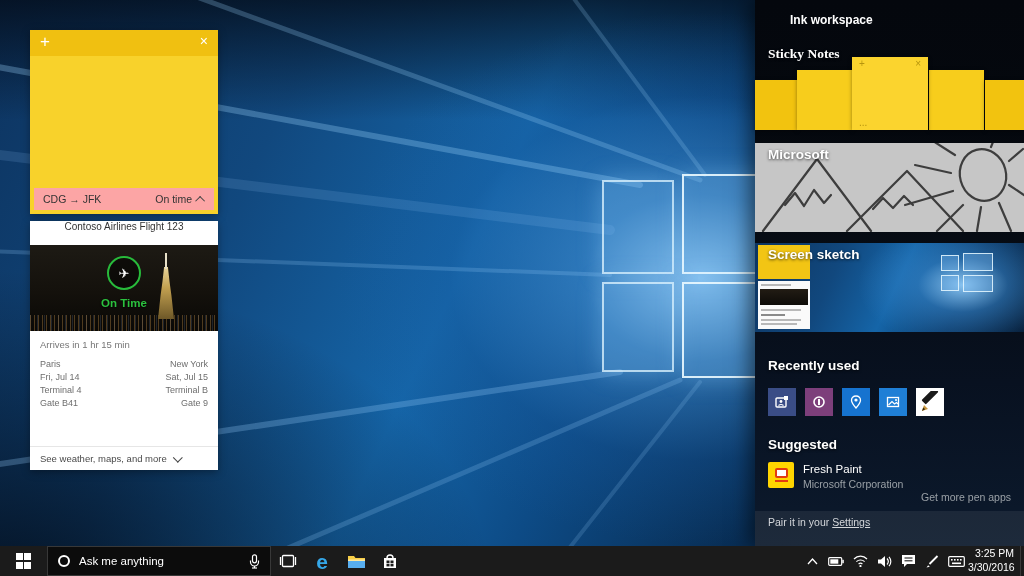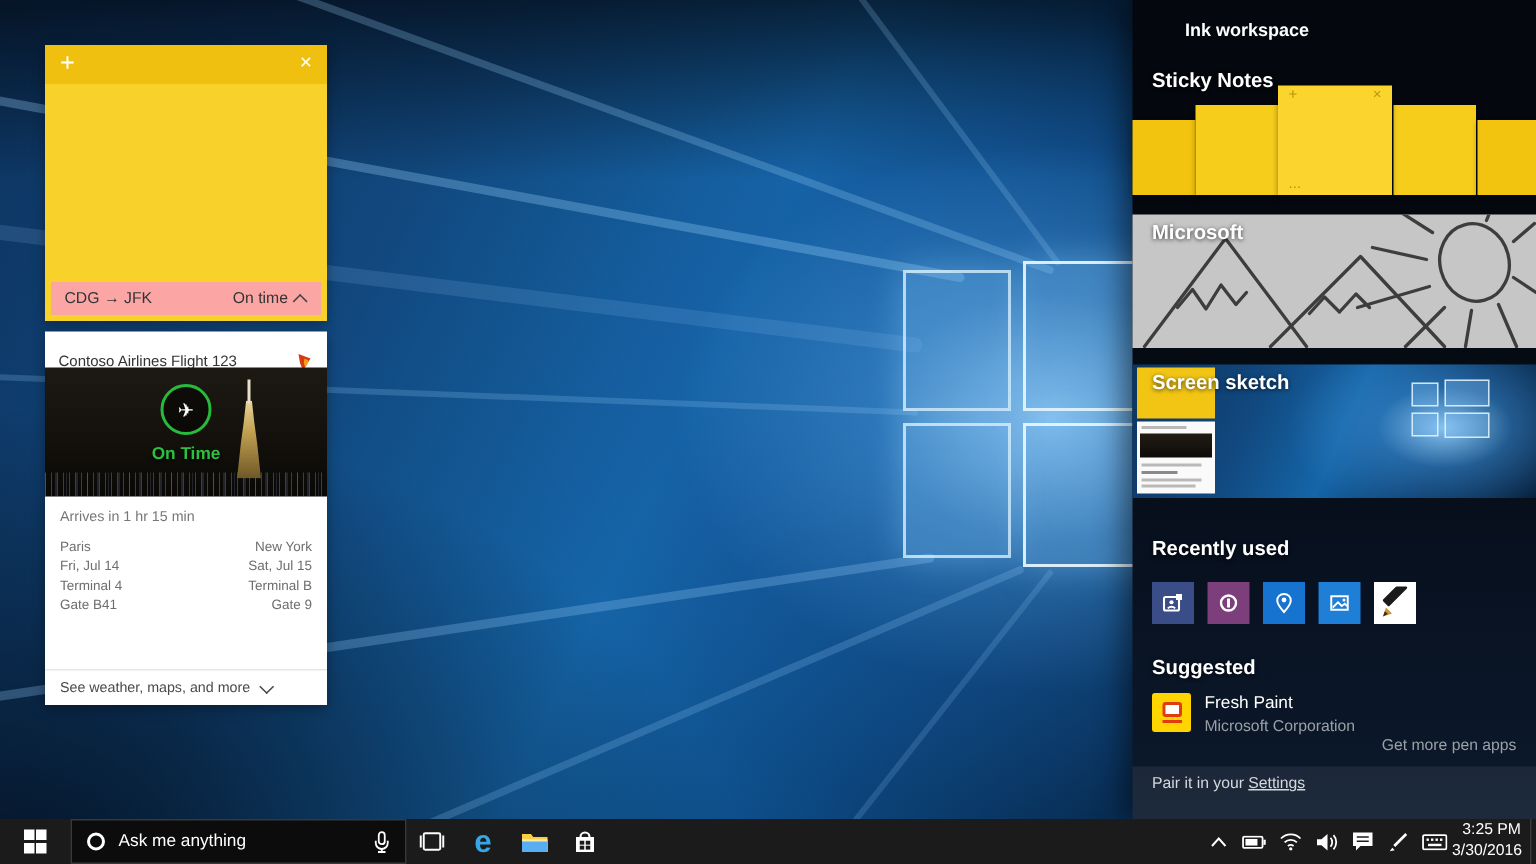--- a/index.html
+++ b/index.html
@@ -36,21 +36,21 @@
     display:flex; align-items:center; justify-content:space-between; padding:0 9px; }
   .note-route { font-size:10.5px; color:#333; }
   .note-status { font-size:10.5px; color:#333; display:flex; align-items:center; gap:6px; }
   .chev-up { width:7px; height:7px; border-left:1.5px solid #444; border-top:1.5px solid #444;
     transform:rotate(45deg) translateY(2px); }
 
   
   .card { position:absolute; left:30px; top:221px; width:188px; height:249px; background:#fff;
     box-shadow:0 2px 8px rgba(0,0,0,.35); font-size:10px; }
   .card-header { position:absolute; left:0; top:0; right:0; height:40px; display:flex;
-    align-items:center; justify-content:space-between; padding:0 9px; }
+    align-items:center; justify-content:space-between; padding:0 9px;flex-direction:column; }
   .card-title { font-size:10px; color:#333; }
   .card-img { position:absolute; left:0; top:24px; right:0; height:86px; overflow:hidden;
     background:linear-gradient(180deg,#1d1a14 0%, #14110c 55%, #090806 100%); }
   .city-lights { position:absolute; left:0; right:0; bottom:0; height:16px; opacity:.8;
     background:repeating-linear-gradient(90deg, rgba(255,186,92,.35) 0 1px, rgba(0,0,0,0) 1px 4px),
                repeating-linear-gradient(90deg, rgba(120,140,180,.25) 0 1px, rgba(0,0,0,0) 1px 7px); }
   .tower { position:absolute; right:44px; bottom:12px; width:16px; height:52px;
     background:linear-gradient(180deg,#e8d49a 0%, #c2a050 40%, #6e5828 100%);
     clip-path:polygon(38% 0, 62% 0, 72% 28%, 84% 55%, 100% 100%, 0 100%, 16% 55%, 28% 28%); }
   .spire { position:absolute; right:51px; bottom:62px; width:2px; height:16px; background:#e8e0c8; }
@@ -221,21 +221,21 @@
     </div>
     <div class="card-footer">
       <span>See weather, maps, and more</span>
       <span class="chev-down"></span>
     </div>
   </div>
 
   <div class="panel">
     <div class="panel-title">Ink workspace</div>
 
-    <div class="section-label" style="left:13px; top:46px;">Sticky Notes</div>
+    <div class="section-label" style="left:13px; top:46px;font-family:Liberation Serif, serif;">Sticky Notes</div>
     <div class="notes-strip">
       <div class="thumb-note tn1"></div>
       <div class="thumb-note tn2"></div>
       <div class="thumb-note tn3">
         <span class="tn-glyph" style="left:7px; top:1px;">+</span>
         <span class="tn-glyph" style="right:7px; top:1px;">×</span>
         <span class="tn-glyph" style="left:7px; bottom:2px;">...</span>
       </div>
       <div class="thumb-note tn4"></div>
       <div class="thumb-note tn5"></div>

